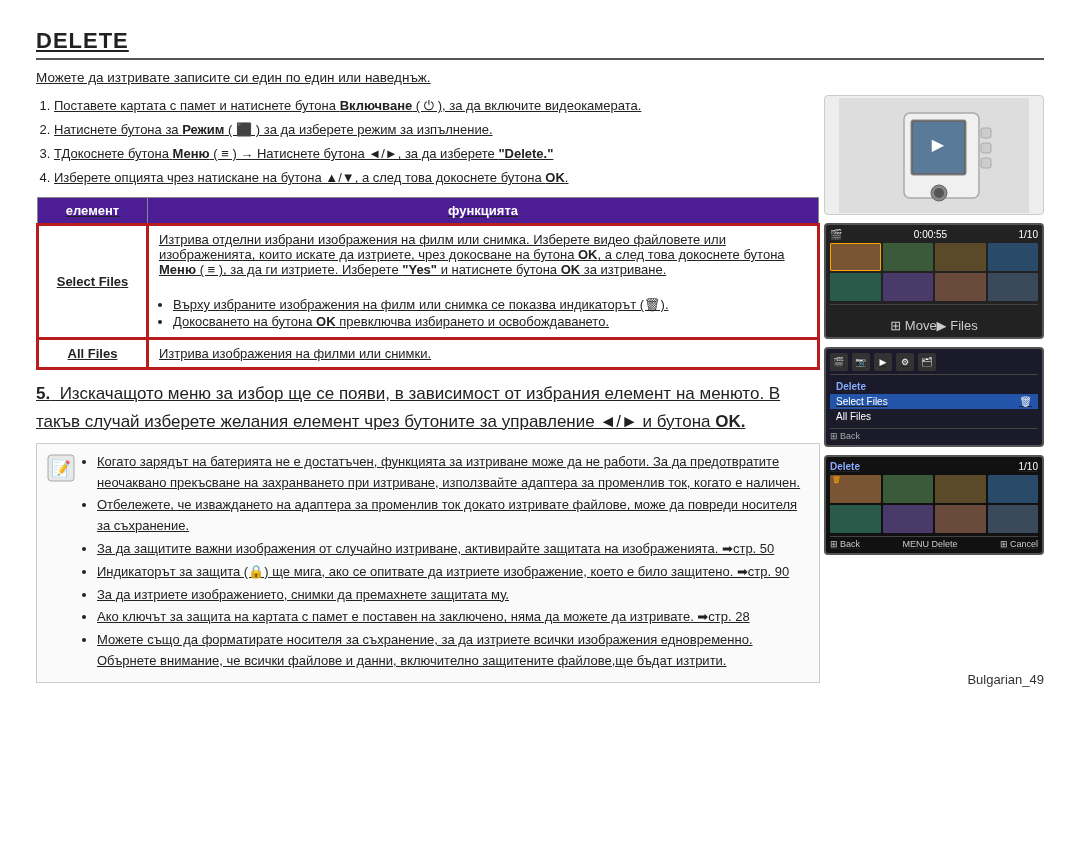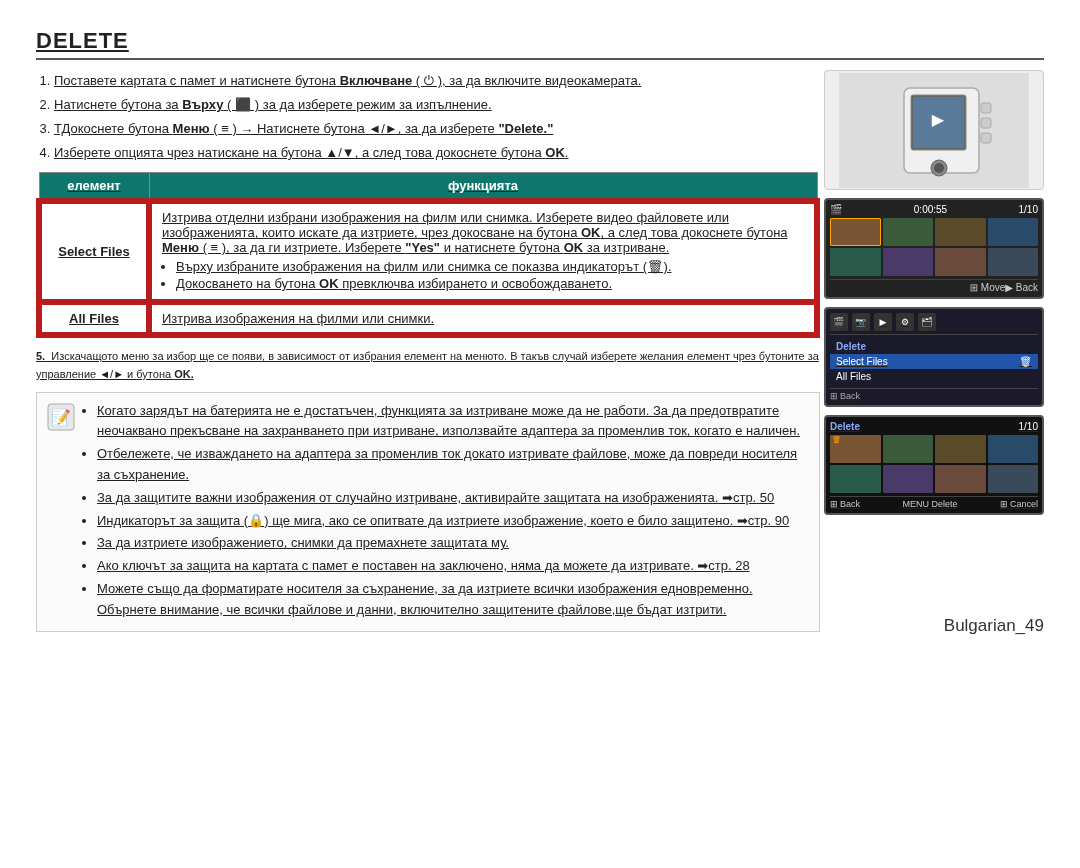--- a/index.html
+++ b/index.html
@@ -56,48 +56,48 @@
       flex-shrink: 0;
     }
     
     .delete-table {
       width: 100%;
       border-collapse: collapse;
       margin-bottom: 10px;
       font-size: 13px;
     }
     .delete-table th {
-      background: #0f766e;
+      background: #4c1d95;
       color: #fff;
       padding: 5px 10px;
       text-align: center;
       font-weight: bold;
       border: 1px solid #888;
     }
     .delete-table td {
-      border: 6px solid #b91c1c;
+      border: 3px solid #b91c1c;
       padding: 6px 10px;
       vertical-align: top;
     }
     .delete-table td.row-label {
       text-align: center;
       font-weight: bold;
       width: 110px;
       vertical-align: middle;
     }
     .delete-table ul {
       padding-left: 14px;
-      margin-top: 4px;
+      margin-top: 20px;
     }
     .delete-table ul li {
       margin-bottom: 2px;
     }
     
     .step5 {
-      font-size: 11px;
+      font-size: 17px;
       line-height: 1.6;
       margin-bottom: 8px;
     }
     .step5 strong { font-weight: bold; }
     
     .note-box {
       display: flex;
       gap: 8px;
       border: 1px solid #ccc;
       padding: 8px 10px;
@@ -154,25 +154,25 @@
       margin-bottom: 3px;
     }
     .thumb {
       height: 28px;
       background: #555;
       border-radius: 1px;
     }
     .thumb.orange-border { border: 1px solid orange; }
     .screen-bottom-bar {
       display: flex;
-      justify-content: flex-end;
-      font-size: 10px;
+      justify-content: center;
+      font-size: 13px;
       color: #ccc;
       border-top: 1px solid #444;
-      padding-top: 2px;
+      padding-top: 13px;
       margin-top: 2px;
     }
     
     .menu-screen {
       background: #1a1a2a;
       border: 2px solid #555;
       border-radius: 4px;
       padding: 4px;
       color: #fff;
       font-size: 10px;
@@ -263,39 +263,42 @@
       font-size: 9px;
       color: #ccc;
       border-top: 1px solid #444;
       padding-top: 2px;
     }
     
     .page-number {
       position: absolute;
       bottom: 16px;
       right: 36px;
-      font-size: 17px;
+      font-size: 13px;
       color: #333;
     }
   </style>
 </head>
 <body>
 
 <div class="page">
   <h1 class="delete-title">DELETE</h1>
 
+  <div class="intro-text">
+    <span>Можете да изтривате записите си един по един или наведнъж.</span>
+  </div>
 
   <div class="content-area">
 
     <div class="left-col">
 
       <div class="steps">
         <ol>
           <li>Поставете картата с памет и натиснете бутона <strong>Включване</strong> ( ⏻ ), за да включите видеокамерата.</li>
-          <li>Натиснете бутона за <strong>Върху</strong> ( ⬛ ) за да изберете режим за изпълнение.</li>
+          <li>Натиснете бутона за <strong>Режим</strong> ( ⬛ ) за да изберете режим за изпълнение.</li>
           <li>ТДокоснете бутона <strong>Меню</strong> ( ≡ ) → Натиснете бутона ◄/►, за да изберете <strong>"Delete."</strong></li>
           <li>Изберете опцията чрез натискане на бутона ▲/▼, а след това докоснете бутона <strong>OK</strong>.</li>
         </ol>
       </div>
 
       <table class="delete-table">
         <thead>
           <tr>
             <th>елемент</th>
             <th>функцията</th>
@@ -378,21 +381,21 @@
           <div class="thumb" style="background:#3a5a3a;"></div>
           <div class="thumb" style="background:#5a4a2a;"></div>
           <div class="thumb" style="background:#2a4a6a;"></div>
           <div class="thumb" style="background:#2a5a4a;"></div>
           <div class="thumb" style="background:#4a3a6a;"></div>
           <div class="thumb" style="background:#6a4a3a;"></div>
           <div class="thumb" style="background:#3a4a5a;"></div>
         </div>
         <div class="screen-bottom-bar">
           <span>⊞ Move</span>
-          <span>▶ Back</span>
+          <span>▶ Files</span>
         </div>
       </div>
 
       <div class="menu-screen">
         <div class="menu-top-icons">
           <div class="menu-icon-btn">🎬</div>
           <div class="menu-icon-btn">📷</div>
           <div class="menu-icon-btn">▶</div>
           <div class="menu-icon-btn">⚙</div>
           <div class="menu-icon-btn">🗂</div>

